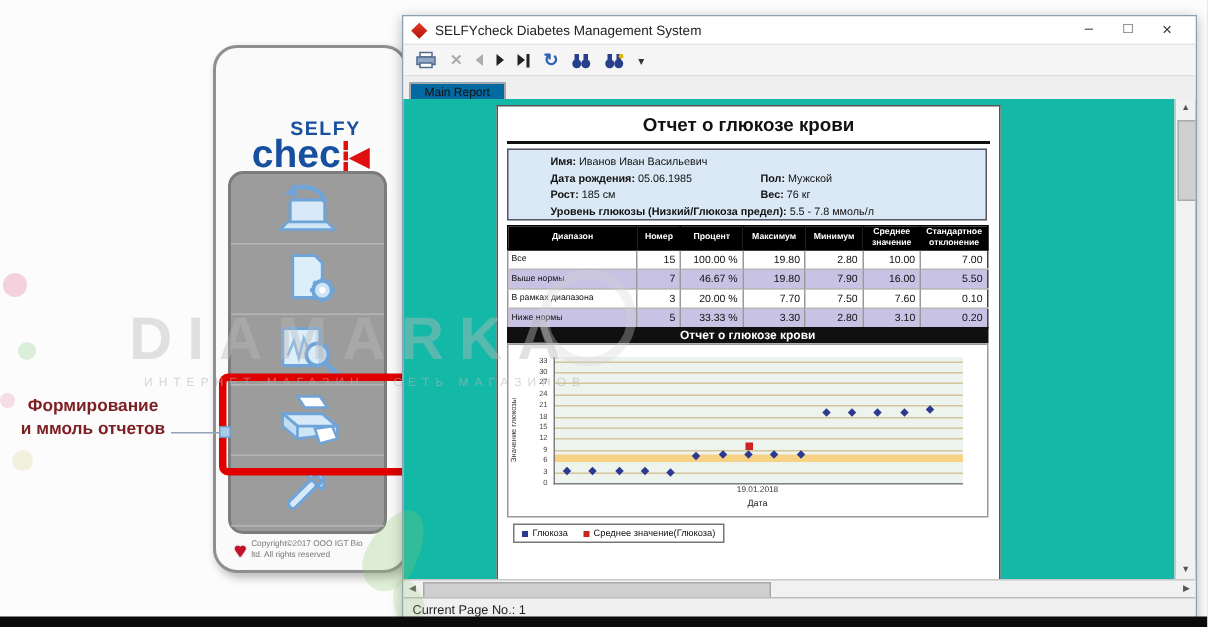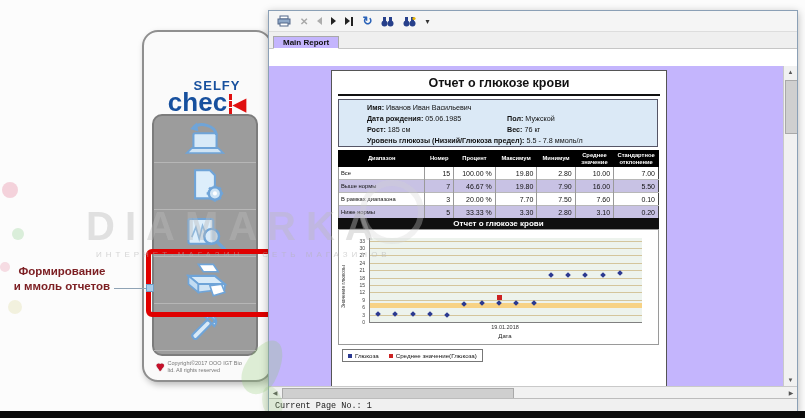--- a/index.html
+++ b/index.html
@@ -54,34 +54,34 @@
   .toolbar{height:20px;display:flex;align-items:center;gap:9px;padding:0 8px;background:#f5f5f5;
            border-bottom:1px solid #ddd;}
   .tbi{display:flex;align-items:center;justify-content:center;height:14px;}
   .tri-r{width:0;height:0;border-left:5px solid #222;border-top:4px solid transparent;border-bottom:4px solid transparent;}
   .tri-l{width:0;height:0;border-right:5px solid #adadad;border-top:4px solid transparent;border-bottom:4px solid transparent;}
   .vbar{width:2px;height:9px;background:#222;margin-left:1px;}
   .xgray{color:#a8a8a8;font-size:10px;font-weight:bold;}
   .refresh{color:#2a62b8;font-size:12px;font-weight:bold;line-height:1;}
   .caret{font-size:8px;color:#333;}
   .tabrow{height:16px;background:#efefef;border-bottom:1px solid #c6c6c6;display:flex;align-items:flex-end;}
-  .tab{background:#c4b5fd;border:1px solid #a8a8a8;border-bottom:1px solid #fff;font-size:8px;
-       padding:1px 9px;margin-left:4px;margin-bottom:-1px;font-weight:bold;}
-  .viewer{position:absolute;top:55px;left:0;right:0;bottom:26px;background:#c4b5fd;overflow:hidden;}
+  .tab{background:#0369a1;border:1px solid #a8a8a8;border-bottom:1px solid #fff;font-size:8px;
+       padding:1px 9px;margin-left:4px;margin-bottom:-1px;}
+  .viewer{position:absolute;top:55px;left:0;right:0;bottom:26px;background:#14b8a6;overflow:hidden;}
   
   .vscroll{position:absolute;right:0;top:0;width:13px;bottom:0;background:#f1f1f1;border-left:1px solid #c9c9c9;}
   .varrow{height:13px;text-align:center;font-size:6px;color:#555;line-height:13px;background:#f1f1f1;}
   .vthumb{position:absolute;top:14px;left:1px;width:11px;height:52px;background:#cfcfcf;border:1px solid #a9a9a9;}
   .varrow.bottom{position:absolute;bottom:0;left:0;right:0;}
   .hscroll{position:absolute;left:0;right:0;bottom:14px;height:12px;background:#f1f1f1;border-top:1px solid #c9c9c9;}
   .harrow{position:absolute;top:0;width:12px;height:12px;text-align:center;font-size:6px;color:#555;line-height:12px;}
   .hthumb{position:absolute;left:13px;top:1px;width:230px;height:9px;background:#cfcfcf;border:1px solid #a9a9a9;}
   .statusbar{position:absolute;left:0;right:0;bottom:0;height:14px;background:#f0f0f0;border-top:1px solid #bcbcbc;
              display:flex;font-size:8.5px;color:#222;}
-  .scell{flex:1;display:flex;align-items:center;padding:0 6px;border-right:1px solid #d0d0d0;font-family:Liberation Mono, monospace;}
+  .scell{flex:1;display:flex;align-items:center;padding:0 6px;border-right:1px solid #d0d0d0;}
   .scell:last-child{border-right:none;}
   
   .page{position:absolute;left:62px;top:4px;width:334px;bottom:0;background:#fff;border:1px solid #555;border-bottom:none;}
   .rtitle{position:absolute;top:5px;left:0;right:0;text-align:center;font-size:12.5px;font-weight:bold;}
   .rule{position:absolute;top:23px;left:6px;right:6px;height:2px;background:#111;}
   .info{position:absolute;left:6px;top:28px;width:320px;height:48px;background:#dbe9f6;border:1px solid #556;
         font-size:7.2px;box-sizing:border-box;}
   .irow{position:absolute;left:4px;white-space:nowrap;padding-left:24px;}
   .icol2{position:absolute;left:168px;white-space:nowrap;}
   .ilbl{font-weight:bold;}
@@ -188,20 +188,29 @@
     </div>
   </div>
 
   <div class="callout">
     <span>Формирование</span><br><span>и ммоль отчетов</span>
   </div>
   <div class="callout-line"></div>
   <div class="callout-dot"></div>
 
   <div class="window">
+    <div class="titlebar">
+      <span class="appicon"></span>
+      <span class="wtitle">SELFYcheck Diabetes Management System</span>
+      <span class="controls">
+        <span>–</span>
+        <span>□</span>
+        <span style="font-size:11px;">×</span>
+      </span>
+    </div>
     <div class="toolbar">
       <span class="tbi">
         <svg width="14" height="12" viewBox="0 0 14 12">
           <rect x="3" y="1" width="8" height="3" fill="#fff" stroke="#55698a"></rect>
           <rect x="1" y="4" width="12" height="5" fill="#8fa8c8" stroke="#55698a"></rect>
           <rect x="3" y="8" width="8" height="3" fill="#fff" stroke="#55698a"></rect>
         </svg>
       </span>
       <span class="tbi xgray">✕</span>
       <span class="tbi">

